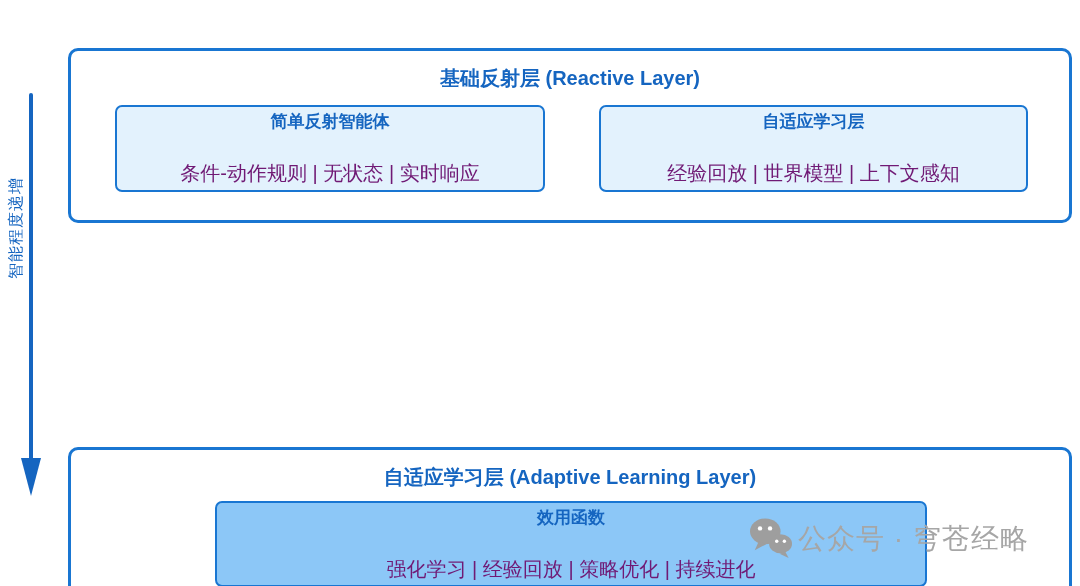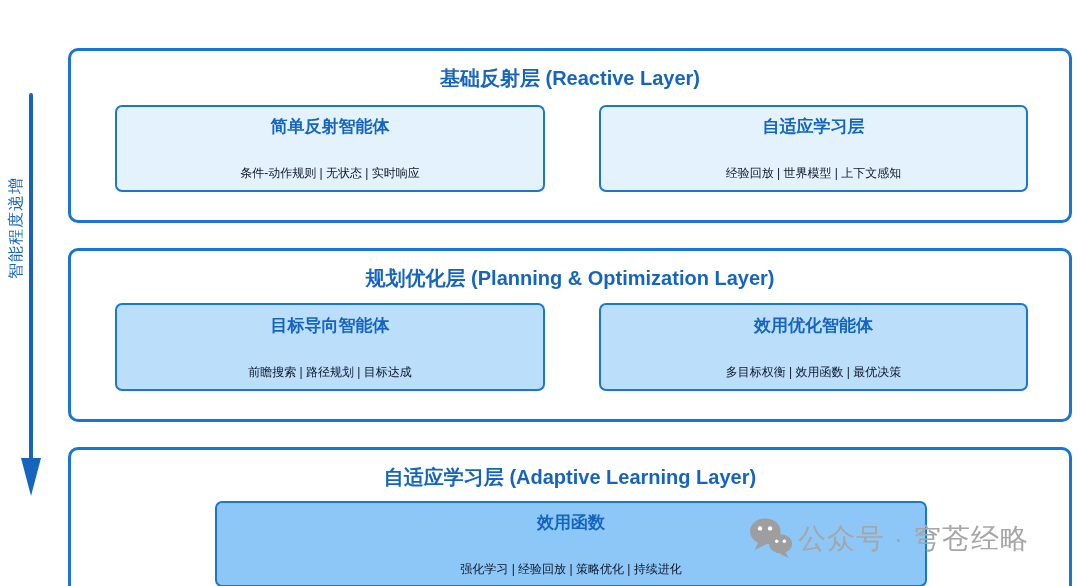--- a/index.html
+++ b/index.html
@@ -93,22 +93,22 @@
   .agent-right { left: 528px; width: 429px; }
   .agent-wide  { left: 144px; width: 712px; }
 
   .agent-name {
     color: #1565c0;
     font-size: 17px;
     font-weight: bold;
     white-space: nowrap;
   }
   .agent-features {
-    color: #0f172a;
-    font-size: 12px;
+    color: #701a75;
+    font-size: 20px;
     white-space: nowrap;
   }
 
   
   .watermark {
     position: absolute;
     left: 748px;
     top: 516px;
     display: flex;
     align-items: center;
@@ -136,31 +136,20 @@
     <div class="agent-box agent-left">
       <div class="agent-name">简单反射智能体</div>
       <div class="agent-features">条件-动作规则 | 无状态 | 实时响应</div>
     </div>
     <div class="agent-box agent-right">
       <div class="agent-name">自适应学习层</div>
       <div class="agent-features">经验回放 | 世界模型 | 上下文感知</div>
     </div>
   </div>
 
-  <div class="layer layer-2">
-    <div class="layer-title">规划优化层 (Planning &amp; Optimization Layer)</div>
-    <div class="agent-box agent-left">
-      <div class="agent-name">目标导向智能体</div>
-      <div class="agent-features">前瞻搜索 | 路径规划 | 目标达成</div>
-    </div>
-    <div class="agent-box agent-right">
-      <div class="agent-name">效用优化智能体</div>
-      <div class="agent-features">多目标权衡 | 效用函数 | 最优决策</div>
-    </div>
-  </div>
 
   <div class="layer layer-3">
     <div class="layer-title">自适应学习层 (Adaptive Learning Layer)</div>
     <div class="agent-box agent-wide">
       <div class="agent-name">效用函数</div>
       <div class="agent-features">强化学习 | 经验回放 | 策略优化 | 持续进化</div>
     </div>
   </div>
 
   <div class="watermark">

